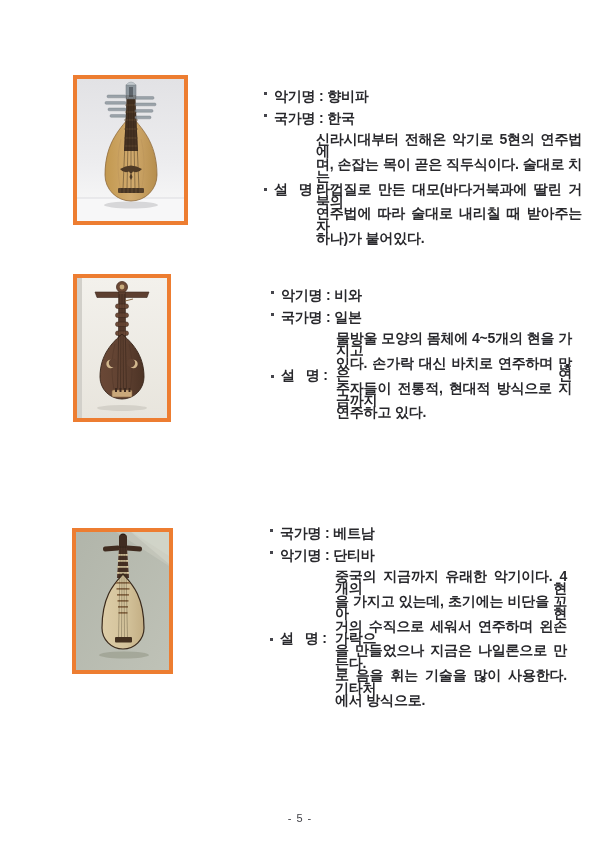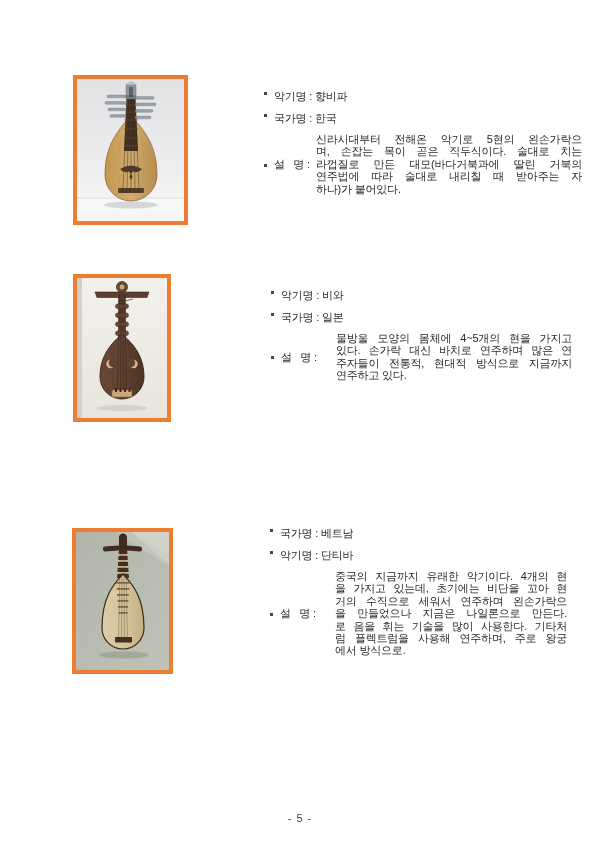--- a/index.html
+++ b/index.html
@@ -9,21 +9,21 @@
     font-family:"Liberation Sans","DejaVu Sans",sans-serif;
     color:var(--ink,#28282c);
   }
   
   .figure{position:absolute;border:4px solid var(--frame,#ED7D31);box-sizing:content-box;background:#eee;}
   .figure svg{display:block;}
   .f1{left:73px;top:75px;width:107px;height:142px;}
   .f2{left:73px;top:274px;width:90px;height:140px;}
   .f3{left:72px;top:528px;width:93px;height:138px;}
   
-  .tblock{position:absolute;font-size:11px;font-weight:400;letter-spacing:-0.2px;}
+  .tblock{position:absolute;font-size:14px;font-weight:700;letter-spacing:-0.2px;}
   .t1{left:264px;top:90px;width:318px;}
   .t2{left:271px;top:289px;width:301px;}
   .t3{left:270px;top:527px;width:297px;}
   .frow{display:flex;align-items:flex-start;margin-bottom:8.5px;line-height:13px;white-space:pre;}
   .bullet{flex:0 0 3px;width:3px;height:3px;background:#45454c;margin:2px 7px 0 0;}
   .drow{display:flex;align-items:center;}
   .dlabel{flex:0 0 auto;white-space:pre;line-height:12.4px;}
   .t1 .dlabel{width:42px;}
   .t2 .dlabel,.t3 .dlabel{width:55px;}
   .dlines{flex:1;min-width:0;}
@@ -106,21 +106,21 @@
       <span>악기명 : 향비파</span>
     </div>
     <div class="frow">
       <span class="bullet"></span>
       <span>국가명 : 한국</span>
     </div>
     <div class="drow">
       <span class="bullet"></span>
       <span class="dlabel">설   명 :</span>
       <div class="dlines">
-        <div class="dline jline">신라시대부터 전해온 악기로 5현의 왼손가락으</div>
+        <div class="dline jline">신라시대부터 전해온 악기로 5현의 연주법에</div>
         <div class="dline jline">며, 손잡는 목이 곧은 직두식이다. 술대로 치는</div>
         <div class="dline jline">라껍질로 만든 대모(바다거북과에 딸린 거북의</div>
         <div class="dline jline">연주법에 따라 술대로 내리칠 때 받아주는 자</div>
         <div class="dline">하나)가 붙어있다.</div>
       </div>
     </div>
   </div>
 
   <div class="figure f2">
     <svg width="90" height="140" viewBox="0 0 90 140">
@@ -250,21 +250,20 @@
     </div>
     <div class="drow">
       <span class="bullet"></span>
       <span class="dlabel">설   명 :</span>
       <div class="dlines">
         <div class="dline jline">중국의 지금까지 유래한 악기이다. 4개의 현</div>
         <div class="dline jline">을 가지고 있는데, 초기에는 비단을 꼬아 현</div>
         <div class="dline jline">거의 수직으로 세워서 연주하며 왼손가락으</div>
         <div class="dline jline">을 만들었으나 지금은 나일론으로 만든다.</div>
         <div class="dline jline">로 음을 휘는 기술을 많이 사용한다. 기타처</div>
-        <div class="dline jline">럼 플렉트럼을 사용해 연주하며, 주로 왕궁</div>
         <div class="dline">에서 방식으로.</div>
       </div>
     </div>
   </div>
 
   <div class="pagenum">- 5 -</div>
 
 </div>
 
 </body></html>

